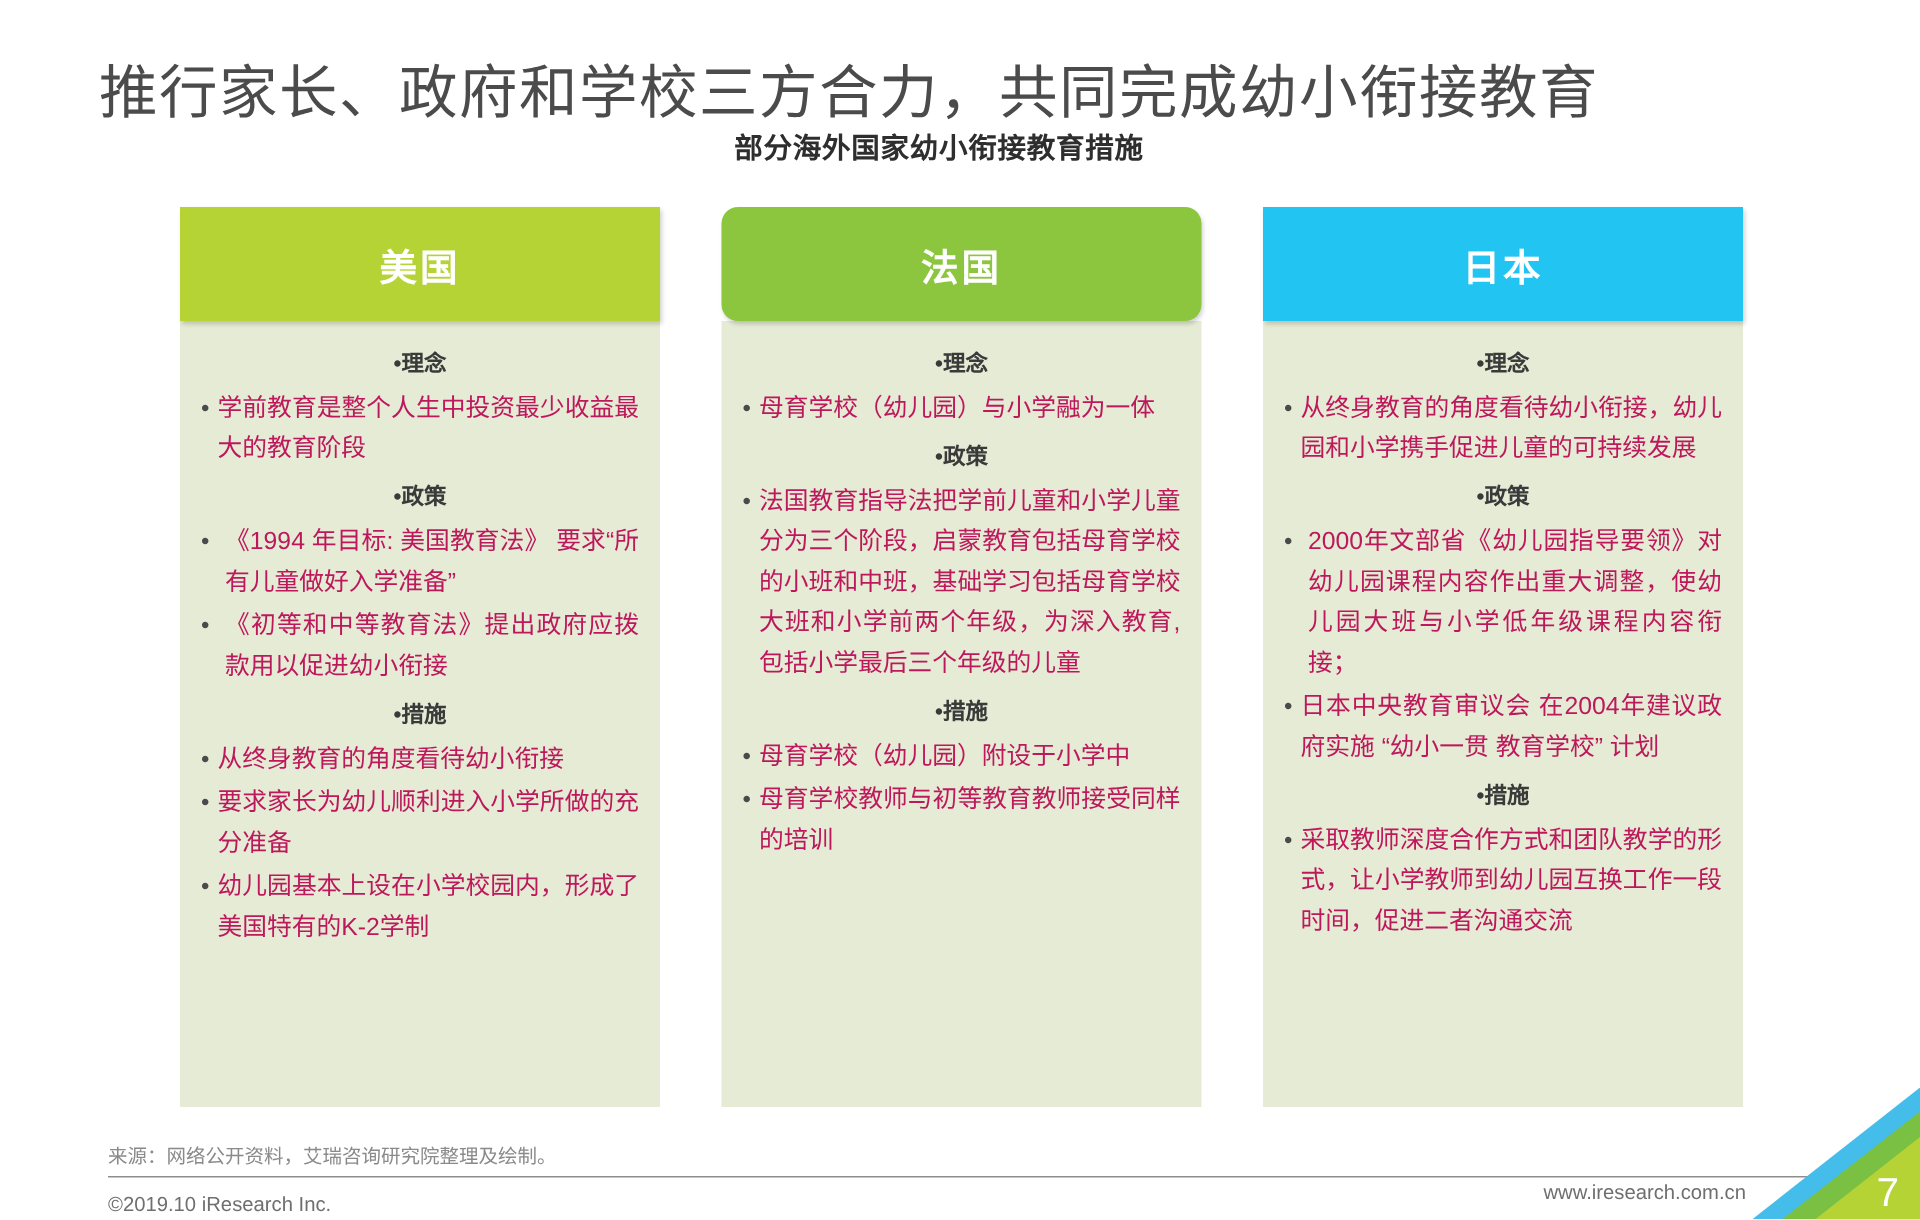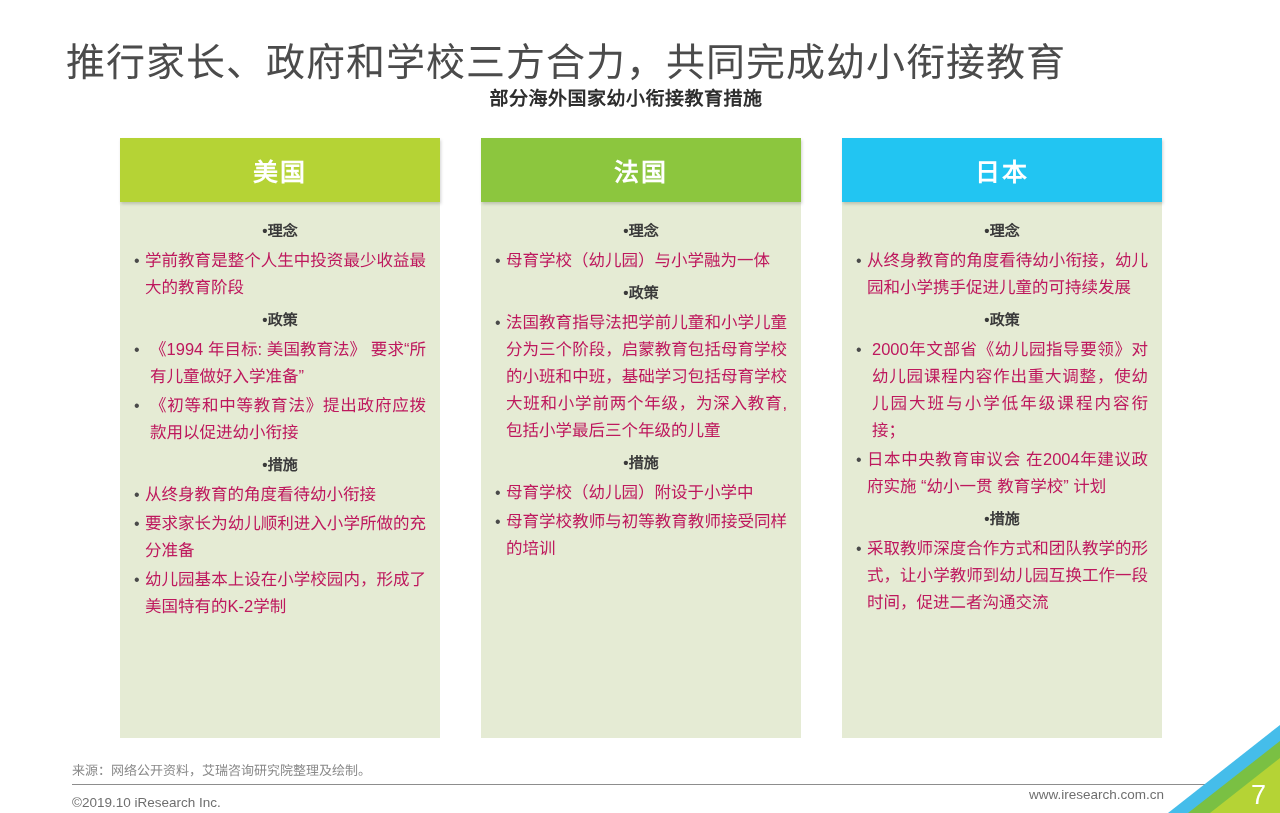--- a/index.html
+++ b/index.html
@@ -51,21 +51,21 @@
     display: flex;
     justify-content: space-between;
   }
   .column {
     width: 320px;
     display: flex;
     flex-direction: column;
     box-sizing: border-box;
   }
   .col-head {
-    height: 64px;
+    height: 76px;
     display: flex;
     align-items: center;
     justify-content: center;
     color: #ffffff;
     font-size: 25px;
     font-weight: bold;
     letter-spacing: 2px;
     box-shadow: 1px 2px 3px rgba(0,0,0,0.18);
     position: relative;
     z-index: 2;
@@ -205,21 +205,21 @@
         </ul>
         <div class="sec-head"><span class="dot">•</span><span>措施</span></div>
         <ul class="bullets">
           <li>从终身教育的角度看待幼小衔接</li>
           <li>要求家长为幼儿顺利进入小学所做的充分准备</li>
           <li>幼儿园基本上设在小学校园内，形成了美国特有的K-2学制</li>
         </ul>
       </div>
     </div>
     <div class="column">
-      <div class="col-head" style="background: rgb(140, 198, 62);">
+      <div class="col-head" style="background: rgb(140, 198, 62); border-radius: 11px;">
         <span>法国</span>
       </div>
       <div class="col-body" style="background: rgb(229, 235, 212);">
         <div class="sec-head"><span class="dot">•</span><span>理念</span></div>
         <ul class="bullets">
           <li>母育学校（幼儿园）与小学融为一体</li>
         </ul>
         <div class="sec-head"><span class="dot">•</span><span>政策</span></div>
         <ul class="bullets">
           <li>法国教育指导法把学前儿童和小学儿童分为三个阶段，启蒙教育包括母育学校的小班和中班，基础学习包括母育学校大班和小学前两个年级，为深入教育,包括小学最后三个年级的儿童</li>

